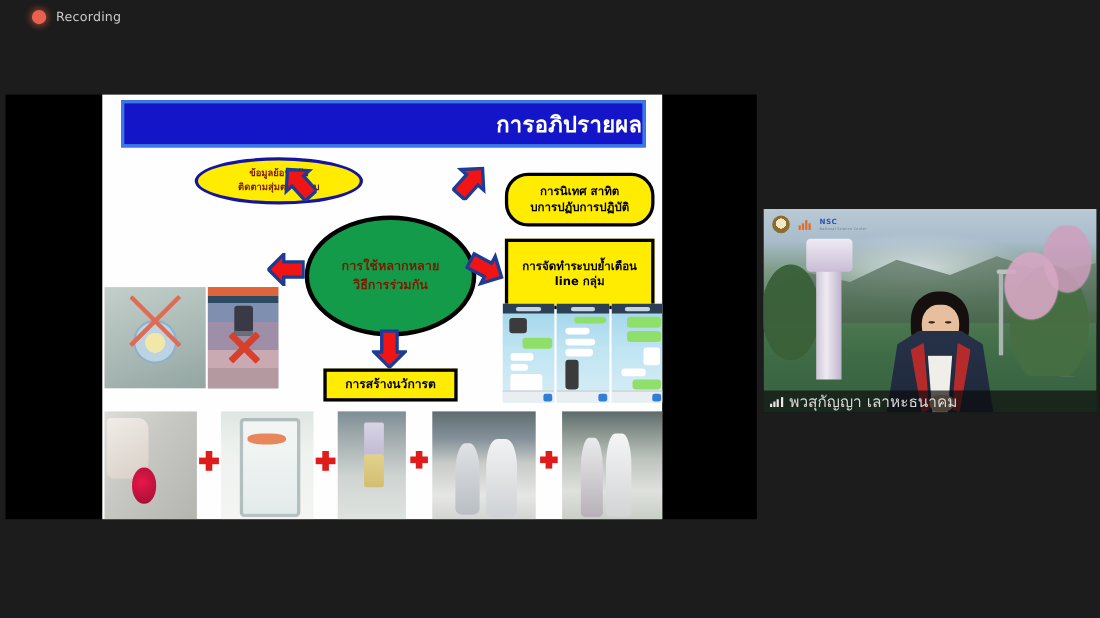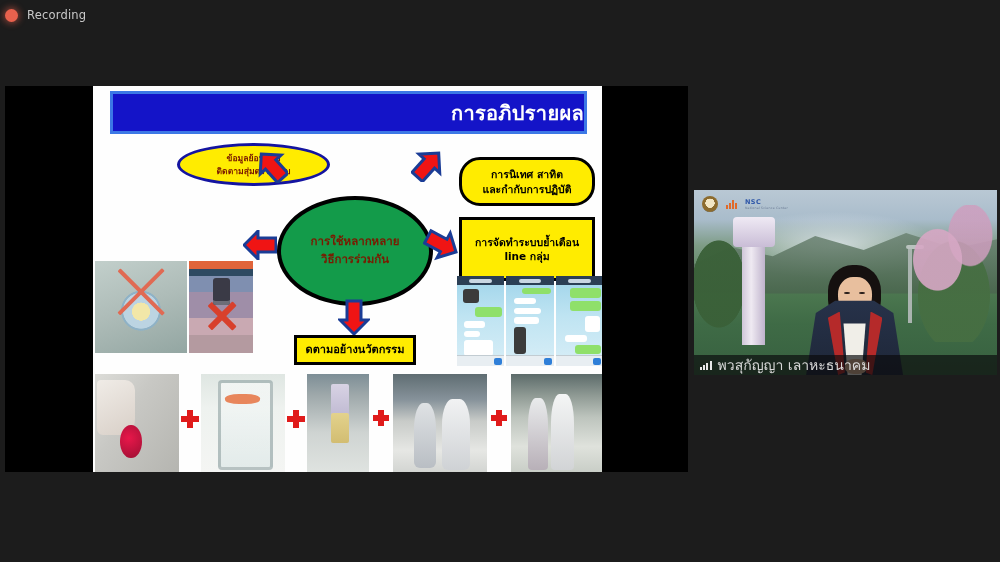--- a/index.html
+++ b/index.html
@@ -5,21 +5,21 @@
   * { box-sizing: border-box; margin: 0; padding: 0; }
   html, body {
     width: 1000px; height: 562px;
     background: #1c1c1c;
     font-family: "DejaVu Sans", "Liberation Sans", sans-serif;
     overflow: hidden;
   }
   #root { position: relative; width: 1000px; height: 562px; background: #1c1c1c; }
 
   
-  #rec-bar { position: absolute; left: 0; top: 0; width: 300px; height: 30px; display: flex; align-items: center; gap: 9px; padding-left: 5px; }
+  #rec-bar { position: absolute; left: 0; top: 0; width: 300px; height: 30px; display: flex; align-items: center; gap: 9px; padding-left: 29px; }
   #rec-dot { width: 13px; height: 13px; border-radius: 50%; background: #e8614d; box-shadow: 0 0 6px 2px rgba(232,97,77,.45); }
   #rec-label { color: #c9c9c9; font-size: 11.5px; letter-spacing: .2px; }
 
   
   #share { position: absolute; left: 5px; top: 86px; width: 683px; height: 386px; background: #000; }
   #slide { position: absolute; left: 88px; top: 0px; width: 509px; height: 386px; background: #fefefe; overflow: hidden; }
 
   
   #title-band { position: absolute; left: 17px; top: 5px; width: 477px; height: 43px; background: #1414c8; border: 3px solid #3c78e6; display: flex; align-items: center; justify-content: flex-end; }
   #title-text { color: #ffffff; font-size: 20px; font-weight: bold; line-height: 1; letter-spacing: .3px; }
@@ -174,31 +174,31 @@
         <span>ติดตามสุ่มตรวจสอบ</span>
       </div>
 
       <div id="ell-center">
         <span>การใช้หลากหลาย</span>
         <span>วิธีการร่วมกัน</span>
       </div>
 
       <div class="ybox" id="box-sup">
         <span>การนิเทศ สาทิต</span>
-        <span>และกำกับการปฏิบัติ</span>
+        <span>บการปฏับการปฏิบัติ</span>
       </div>
 
       <div class="ybox" id="box-line">
         <span>การจัดทำระบบย้ำเตือน</span>
         <span>line กลุ่ม</span>
       </div>
 
 
       <div class="ybox" id="box-innov">
-        <span>ดตามอย้างนวัตกรรม</span>
+        <span>การสร้างนวัการต</span>
       </div>
 
       <div class="arrow" style="left:163px; top:63px;">
         <svg width="32" height="34" viewBox="0 0 32 34">
           <g transform="rotate(-42 16 17)">
             <path d="M16 1 L30 15 L23 15 L23 33 L9 33 L9 15 L2 15 Z" fill="#f01414" stroke="#1a3c96" stroke-width="3"></path>
           </g>
         </svg>
       </div>
 

